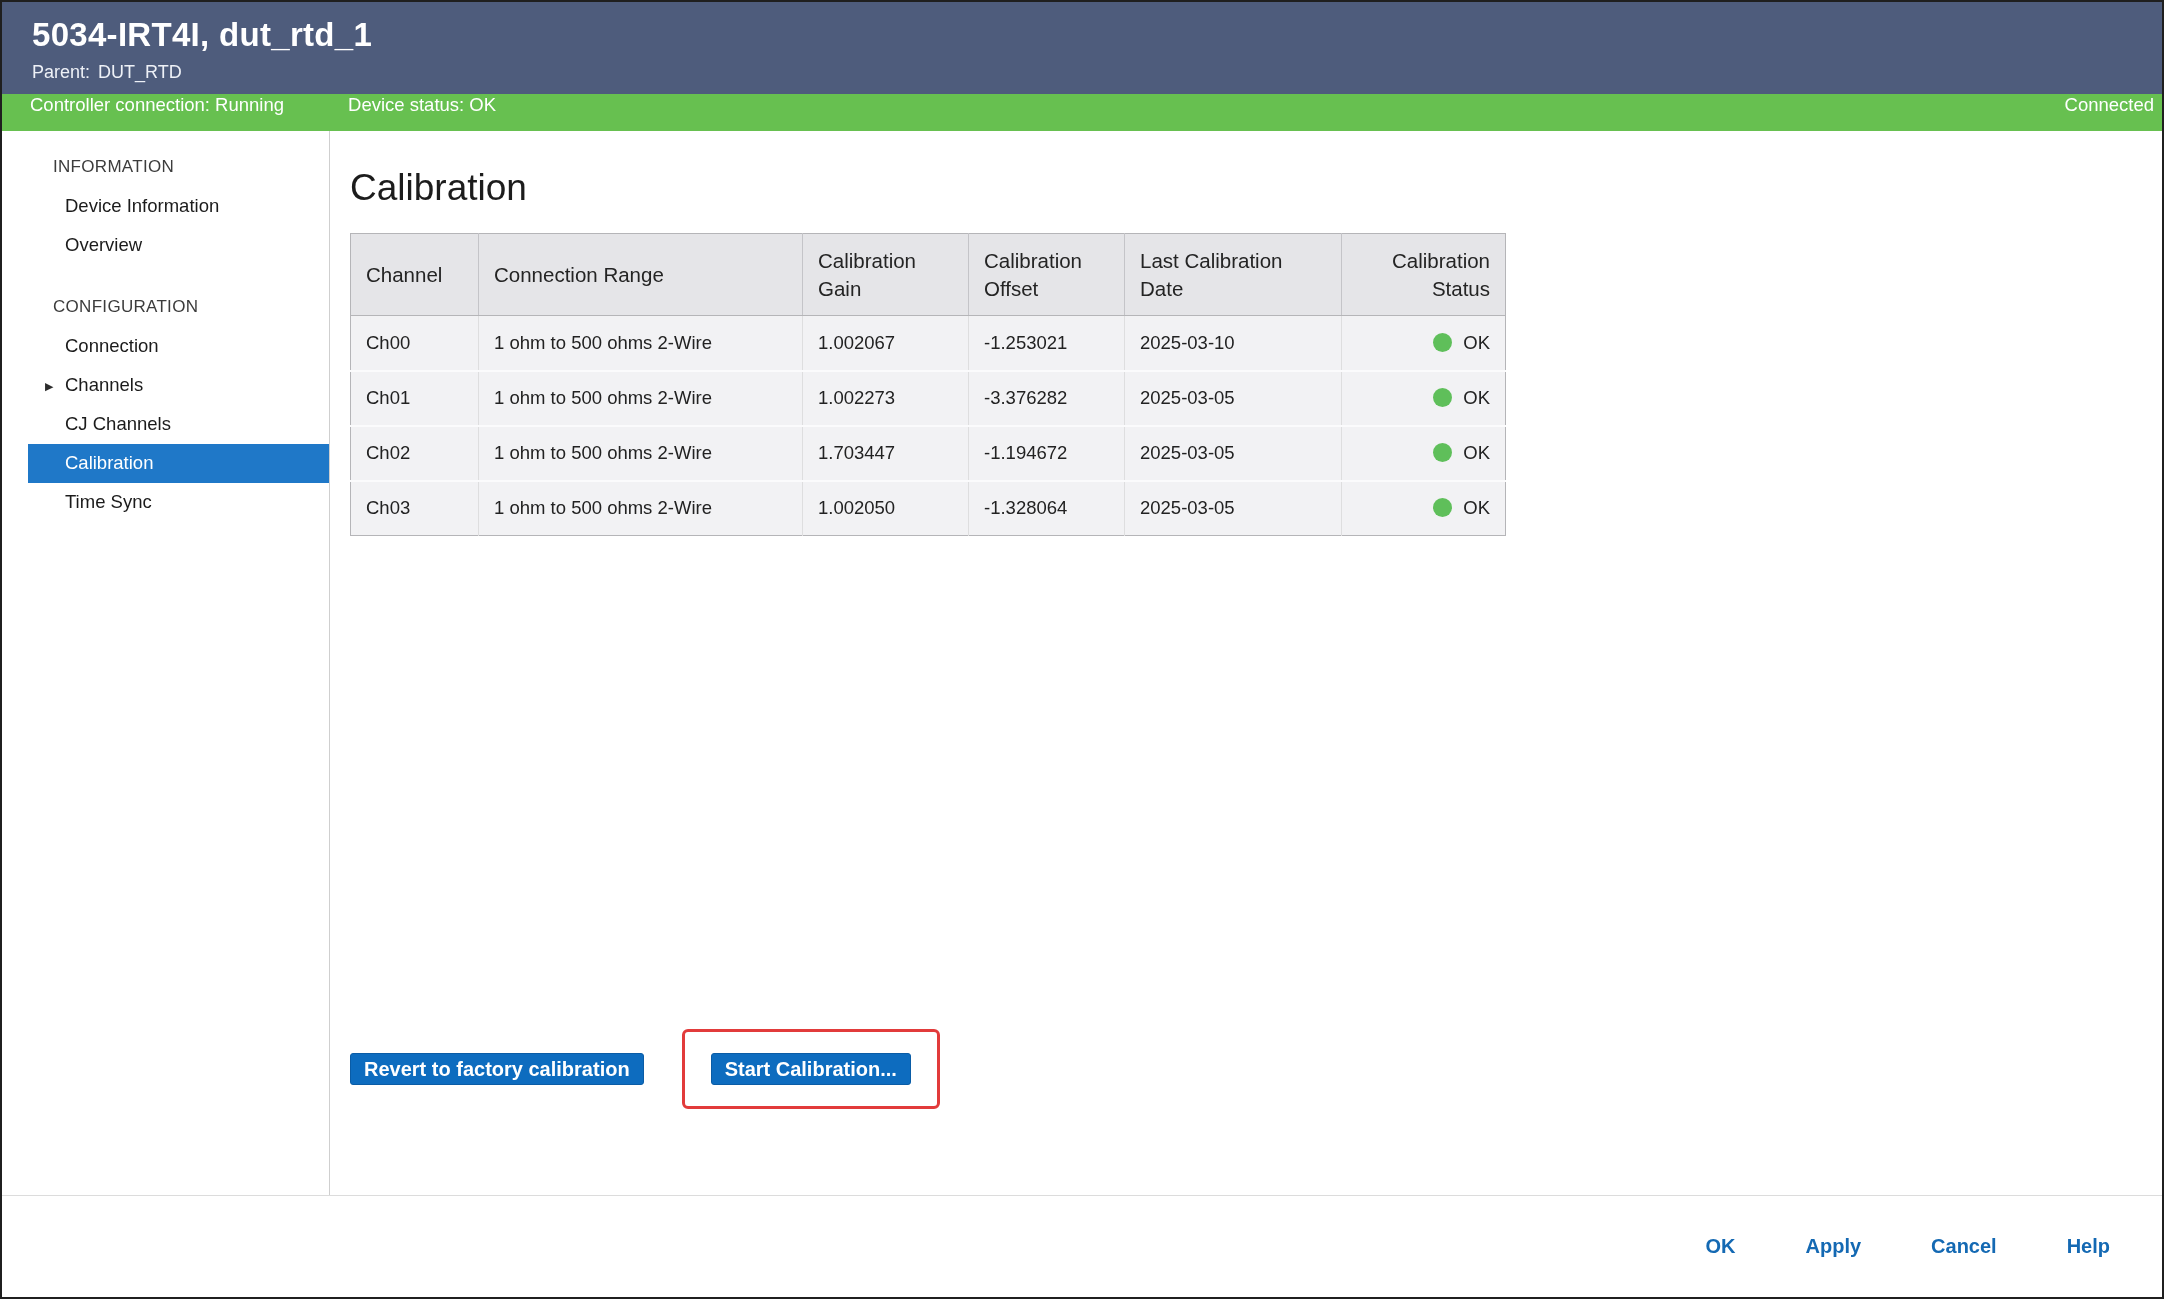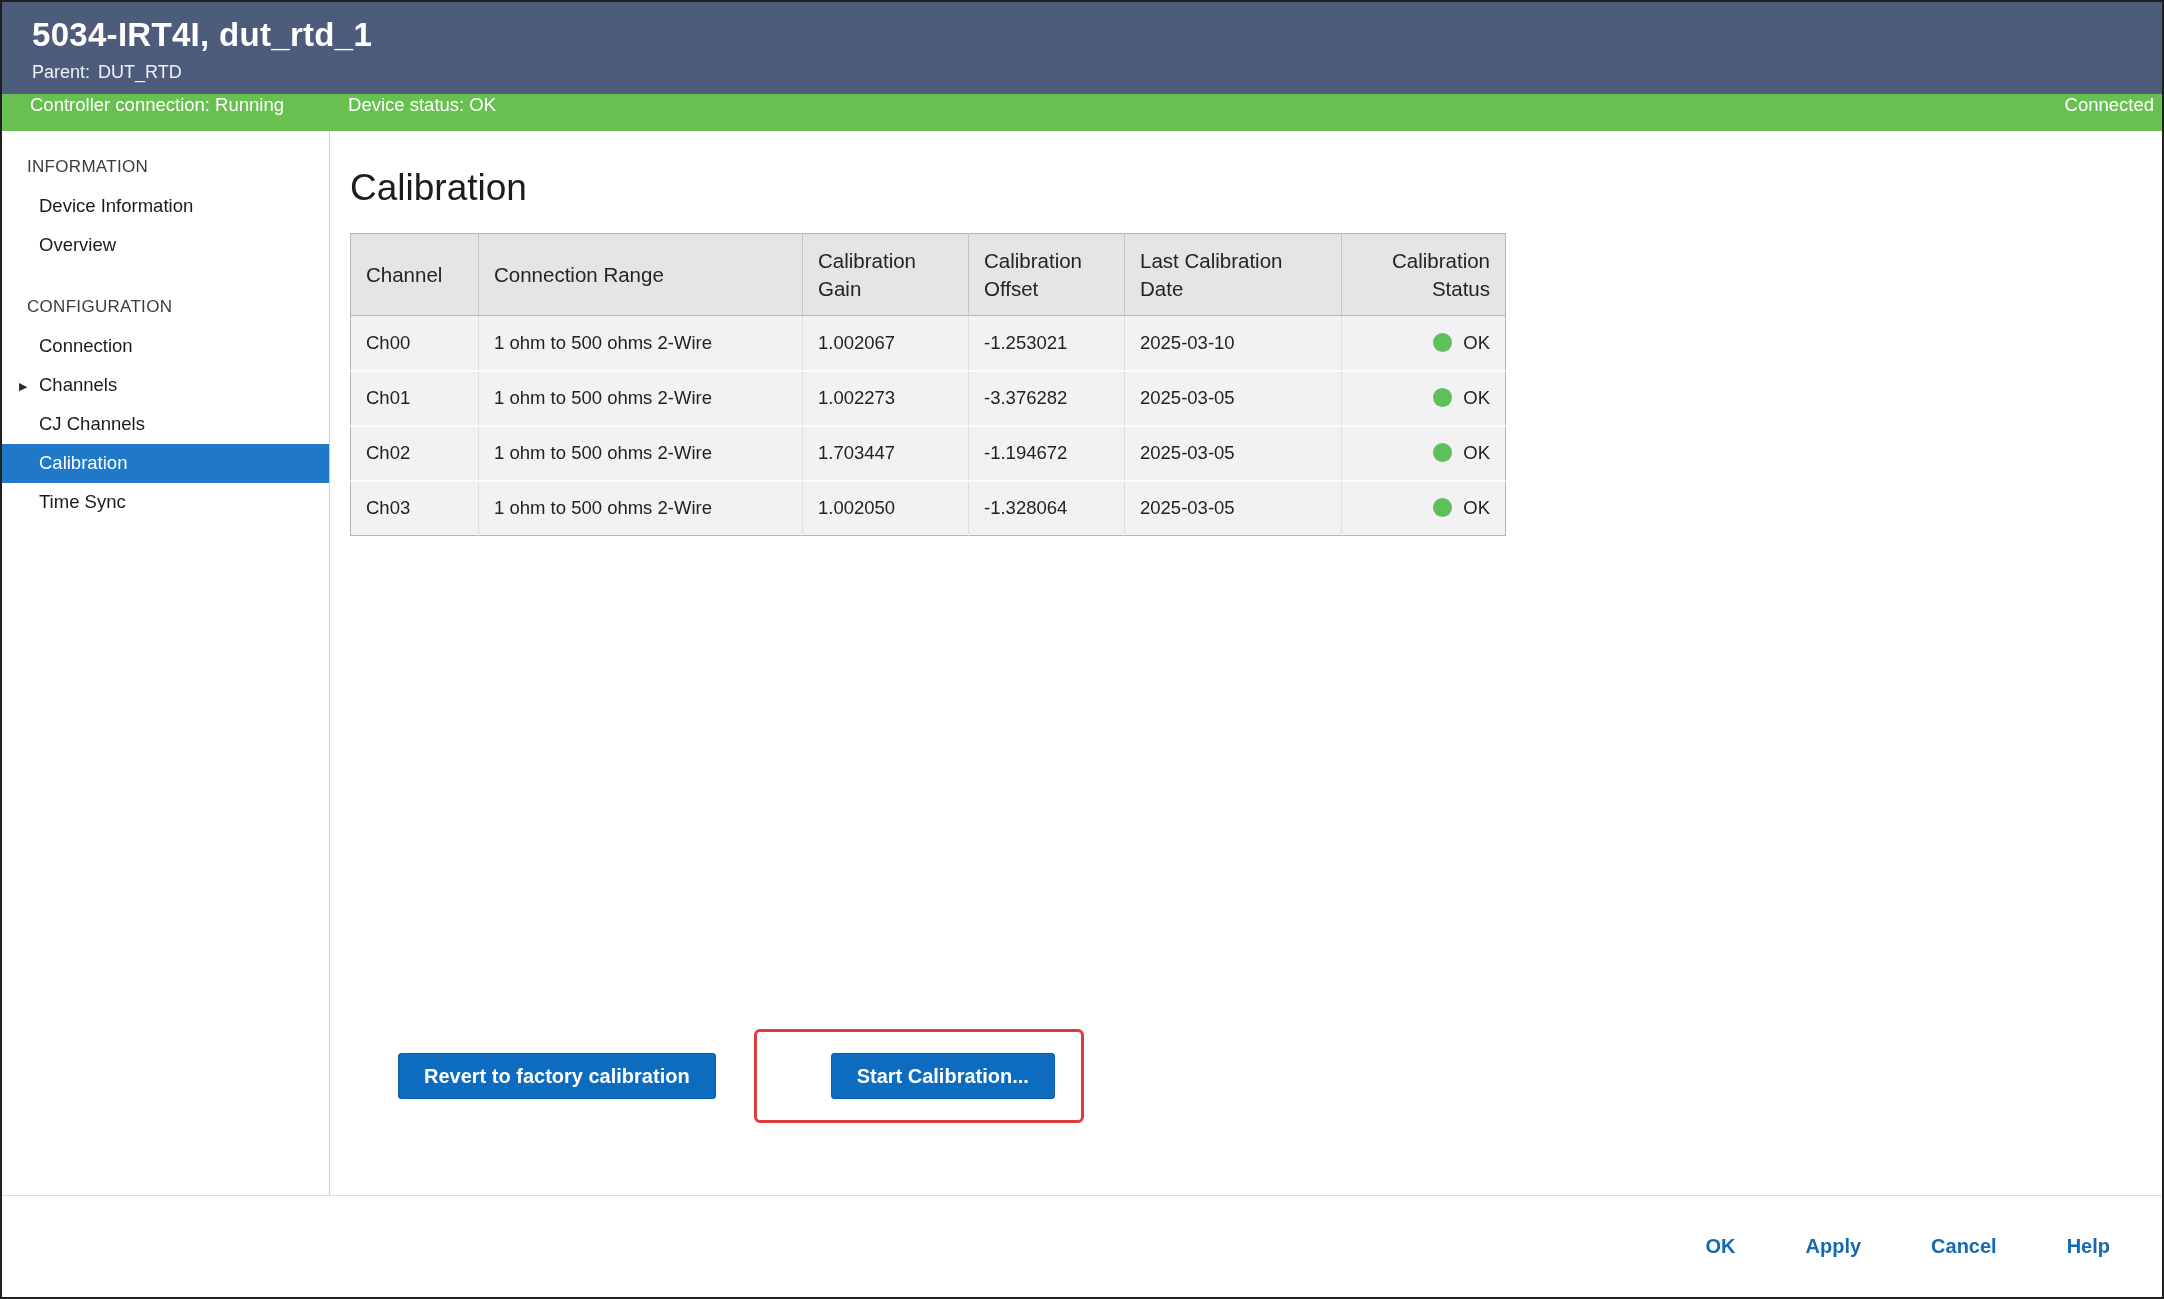--- a/index.html
+++ b/index.html
@@ -42,20 +42,21 @@
 
   
   .content-row { flex: 1 1 auto; display: flex; min-height: 0; }
 
   .sidebar {
     flex: 0 0 auto;
     width: 328px;
     border-right: 1px solid #cfcfcf;
     padding-top: 16px;
     background: #fff;
+    padding-left: 26px;
   }
   .section-title {
     font-size: 17px; color: #3c3c3c;
     padding: 10px 0 10px 25px;
     letter-spacing: 0.3px;
   }
   .section-2 { margin-top: 22px; }
   .nav-item {
     font-size: 18.5px; color: #1b1b1b;
     padding: 8px 0 9px 37px;
@@ -108,22 +109,22 @@
 
   
   .button-row {
     position: absolute; top: 898px; left: 20px;
     display: flex; align-items: center; gap: 38px;
   }
   .btn {
     background: #0d6cbf; color: #ffffff;
     border: 1px solid #0a5ca6; border-radius: 3px;
     font-family: inherit; font-size: 20px; font-weight: 700;
-    height: 46px; padding: 0 25px;
-    cursor: pointer; white-space: nowrap; margin-left: 48px;
+    height: 32px; padding: 0 13px;
+    cursor: pointer; white-space: nowrap;
   }
   .annotation {
     border: 3px solid #e23b3b;
     border-radius: 6px;
     padding: 21px 26px;
     background: transparent;
   }
 
   
   .footer {

